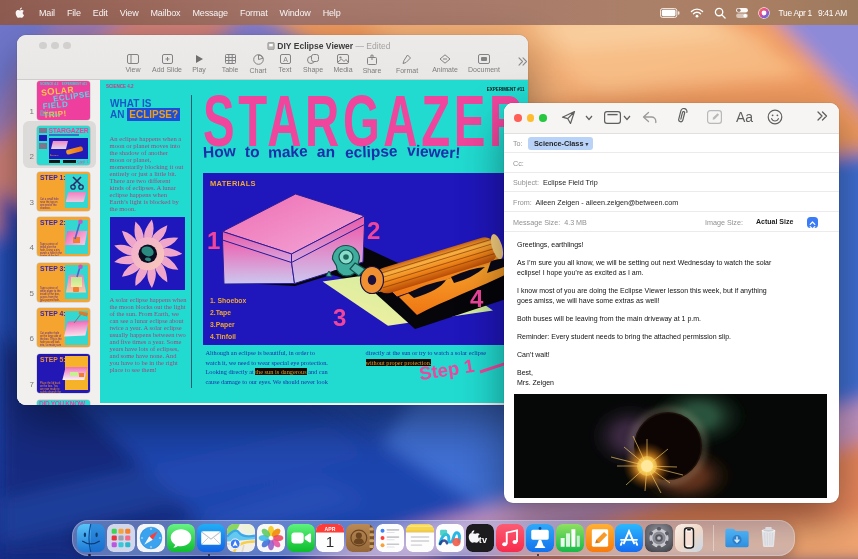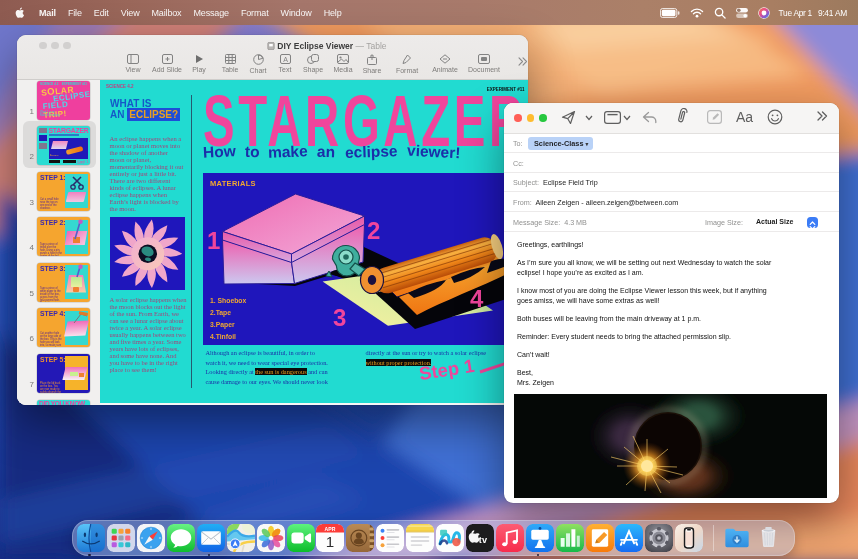--- a/index.html
+++ b/index.html
@@ -72,21 +72,21 @@
  <polygon points="880,395 880,450 420,565 290,565" fill="#c495c2"></polygon>
  <polygon points="880,435 880,565 460,565" fill="#e8875c"></polygon>
  <polygon points="560,562 880,562 880,515 620,542" fill="#f0a470"></polygon>
 </g>
 </svg>
 
 <div id="menubar">
  <svg style="margin-left:14.5px;margin-right:1px;" width="9.5" height="11.5" viewBox="0 0 12 14">
       <path d="M9.7 7.4 c0 -1.7 1.4 -2.5 1.45 -2.55 c-.8 -1.15 -2 -1.3 -2.4 -1.32 c-1.03 -.1 -2 .6 -2.5 .6 c-.5 0 -1.3 -.58 -2.15 -.57 c-1.1 .02 -2.12 .64 -2.7 1.63 c-1.14 1.98 -.3 4.93 .82 6.54 c.55 .79 1.2 1.68 2.05 1.65 c.82 -.03 1.13 -.53 2.12 -.53 c.99 0 1.27 .53 2.14 .51 c.88 -.02 1.44 -.8 1.98 -1.6 c.62 -.92 .88 -1.81 .9 -1.86 c-.02 -.01 -1.71 -.66 -1.71 -2.5 Z M8.03 2.4 c.45 -.55 .76 -1.3 .67 -2.07 c-.65 .03 -1.44 .43 -1.9 .98 c-.42 .48 -.78 1.26 -.68 2 c.72 .06 1.46 -.37 1.91 -.91 Z" fill="#fff" fill-opacity=".95"></path>
     </svg>
- <span class="mi" style="font-weight:bold;padding-left:8px;">Mail</span>
+ <span class="mi" style="font-weight:normal;padding-left:8px;">Mail</span>
  <span class="mi">File</span>
     <span class="mi">Edit</span>
     <span class="mi">View</span>
  <span class="mi">Mailbox</span>
     <span class="mi">Message</span>
     <span class="mi">Format</span>
  <span class="mi">Window</span>
     <span class="mi">Help</span>
  <span class="sp"></span>
  <span class="right" style="margin-right:11px;">
@@ -131,21 +131,21 @@
 </div>
 
 <div class="win" id="keynote">
  <div id="kn-top">
   <span class="tl" style="position:absolute;left:22px;top:6.5px;background:#d2d0cf;"></span>
   <span class="tl" style="position:absolute;left:34px;top:6.5px;background:#d2d0cf;"></span>
   <span class="tl" style="position:absolute;left:46px;top:6.5px;background:#d2d0cf;"></span>
   <div id="kn-title"><svg width="8" height="8" viewBox="0 0 10 10" style="vertical-align:-1px;">
           <rect x="1" y="0.5" width="8" height="9" rx="1.5" fill="#b8b6b4" stroke="#8a8886" stroke-width=".8"></rect>
           <rect x="2.8" y="2.5" width="4.4" height="3" fill="#fff"></rect>
-        </svg> DIY Eclipse Viewer <span class="ed">— Table</span></div>
+        </svg> DIY Eclipse Viewer <span class="ed">— Edited</span></div>
   <div id="kn-toolbar">
    <div class="knbtn" style="left:104px;width:24px;">
           <svg width="12" height="10" viewBox="0 0 12 10">
             <rect x=".5" y=".5" width="11" height="9" rx="1.5" fill="none" stroke="#828282"></rect>
             <line x1="4" y1=".5" x2="4" y2="9.5" stroke="#828282"></line>
           </svg>
           <div class="lbl">View</div>
         </div>
    <div class="knbtn" style="left:130px;width:40px;">
           <svg width="11" height="10" viewBox="0 0 11 10">

